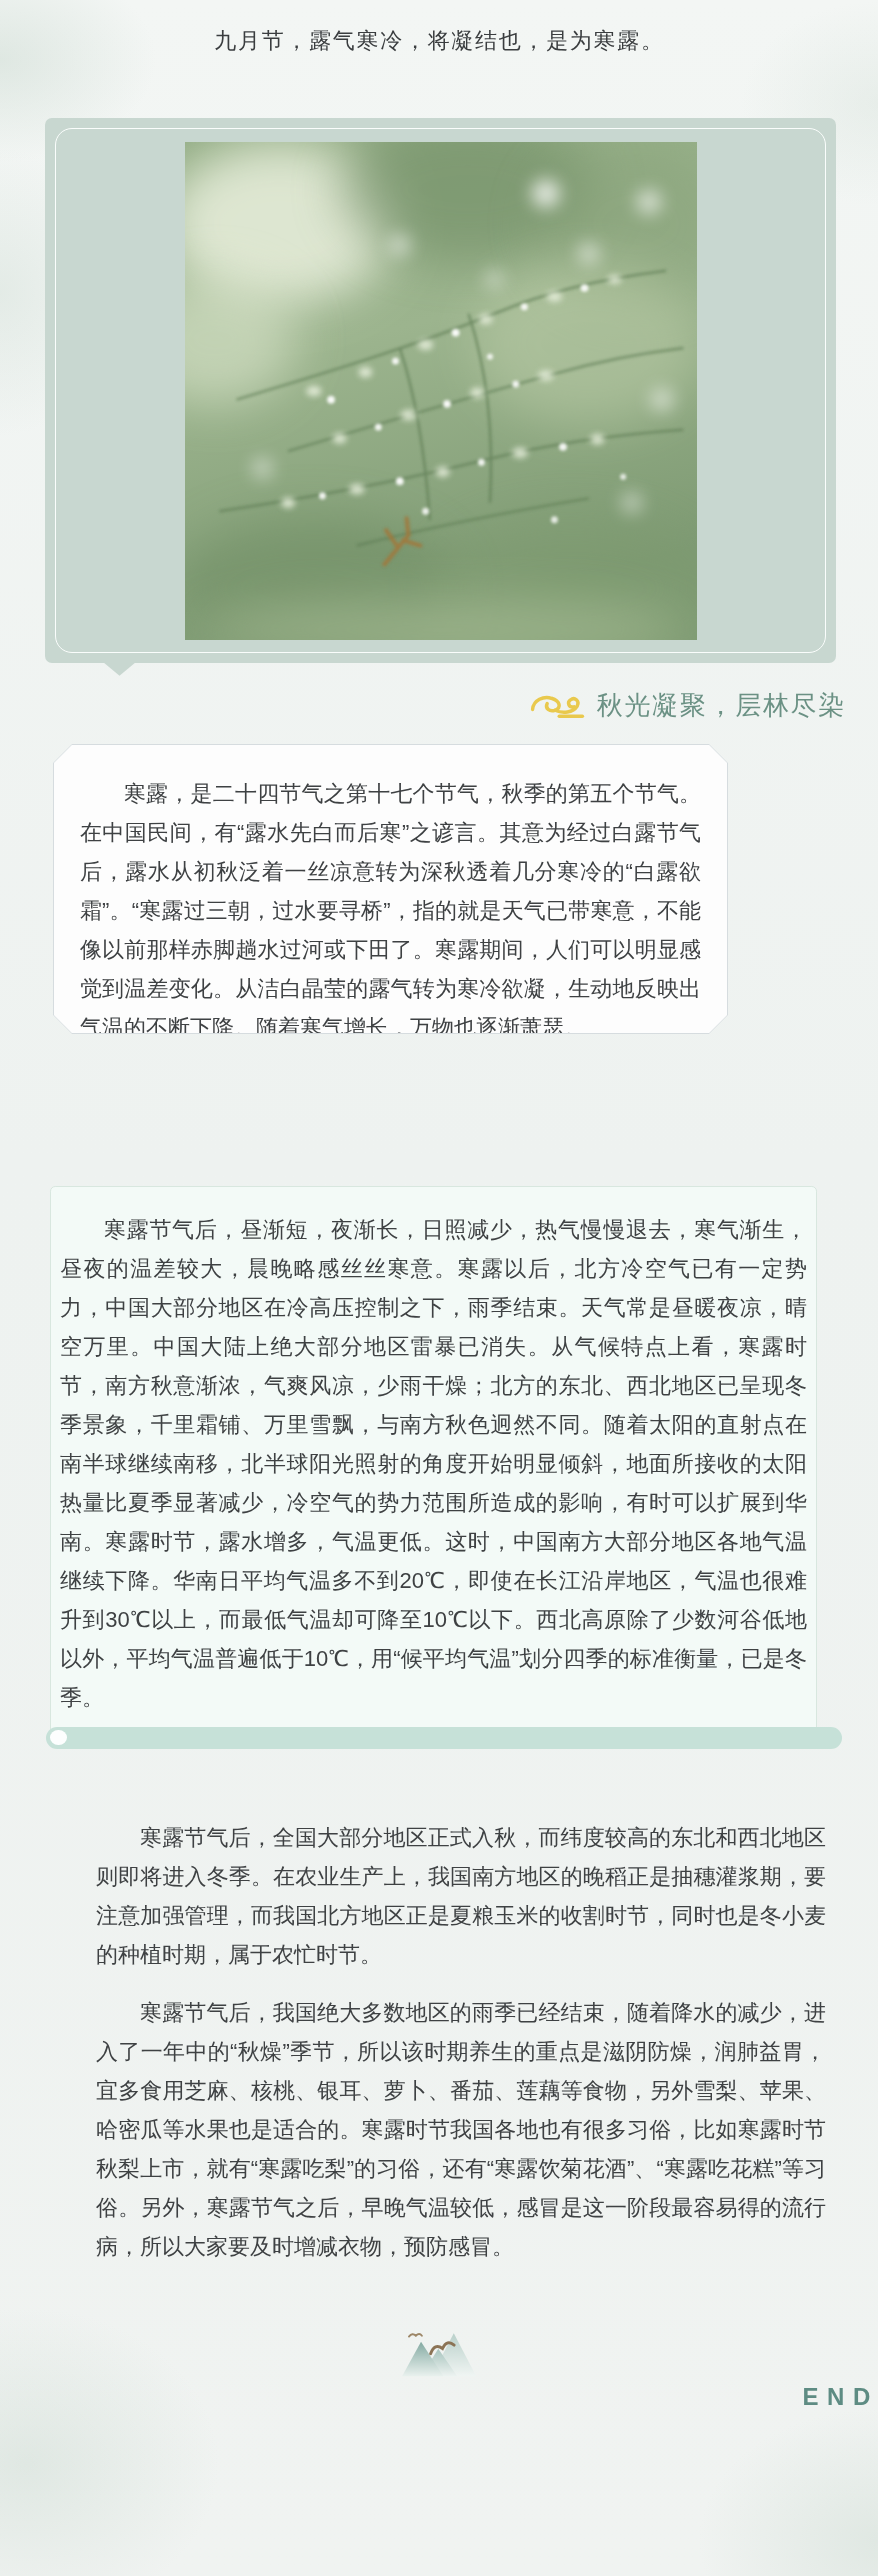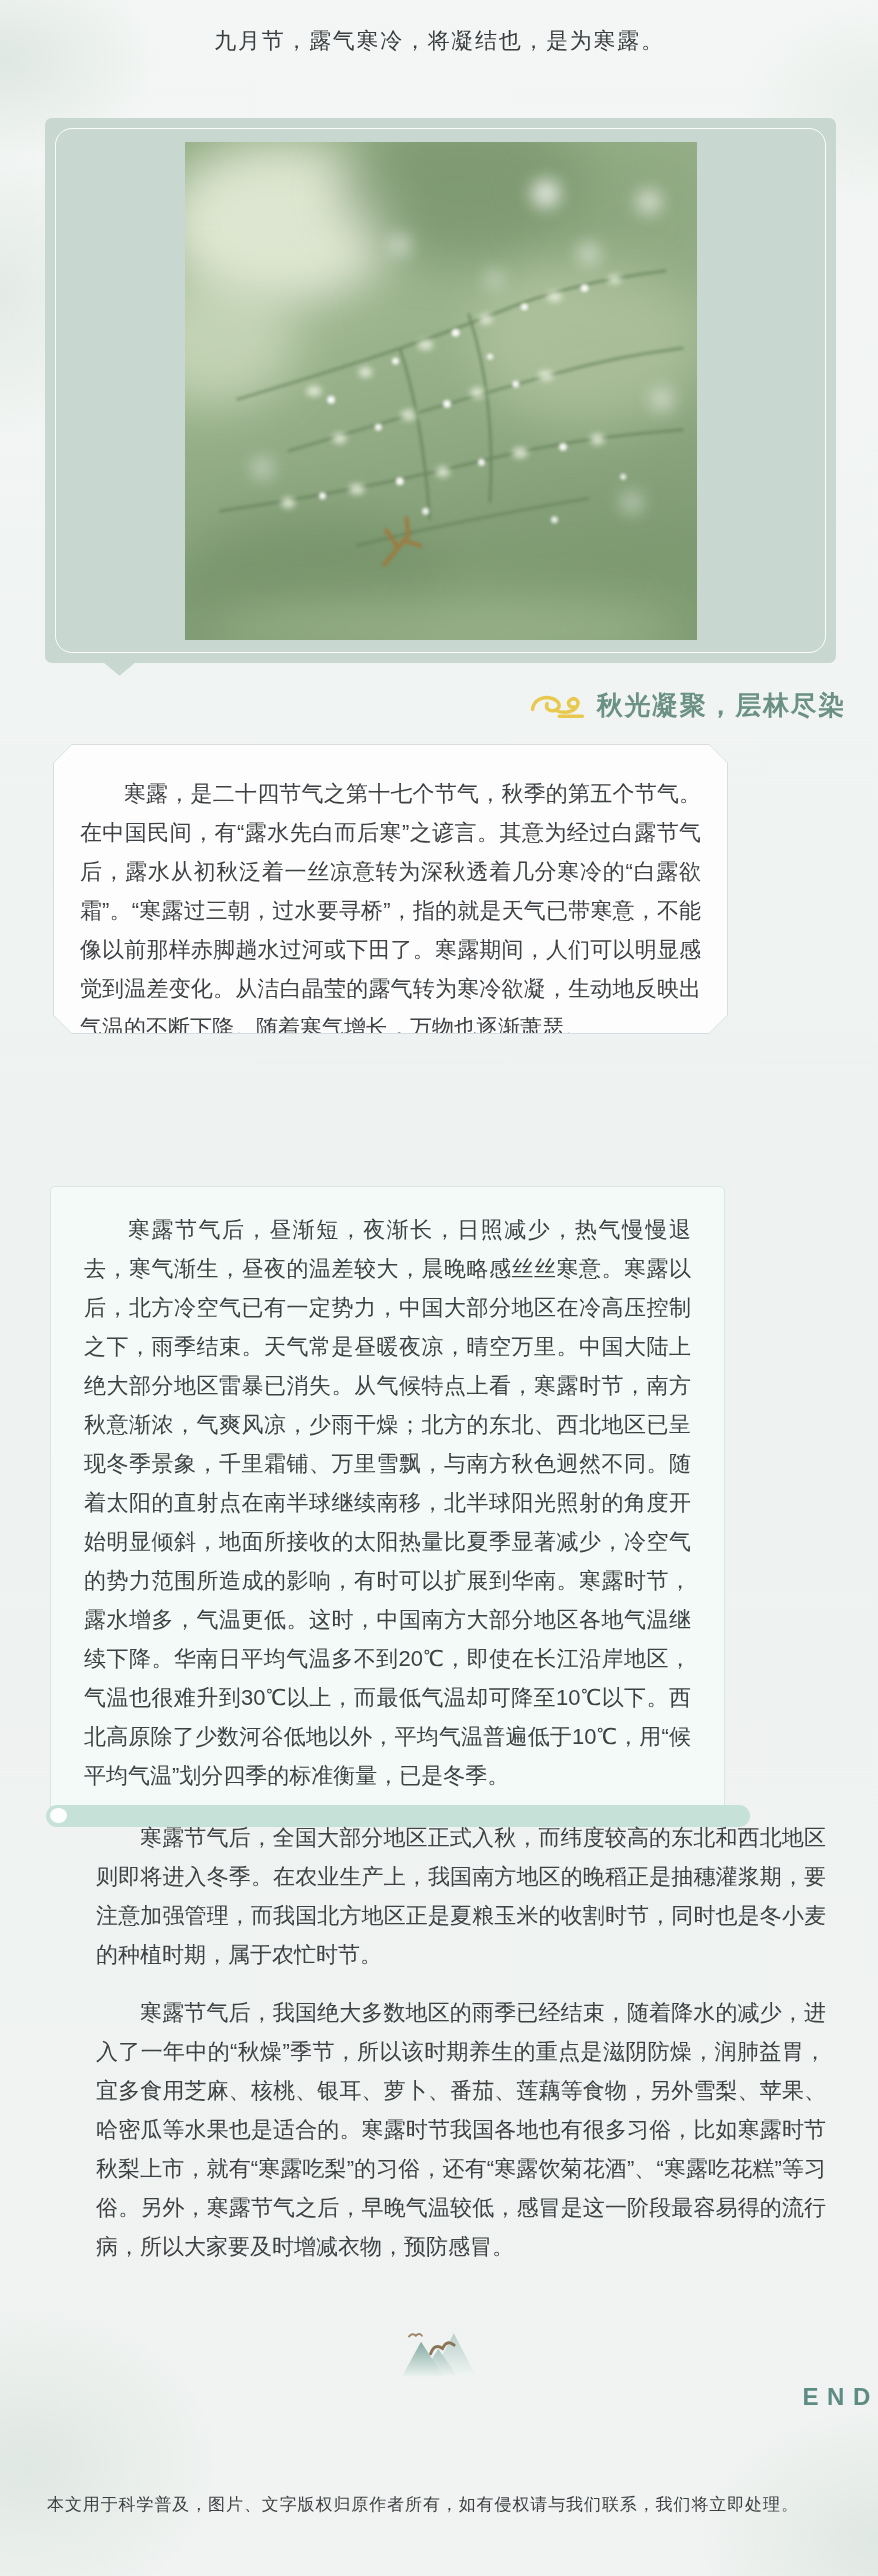--- a/index.html
+++ b/index.html
@@ -19,36 +19,36 @@
   
   .hero{position:absolute;top:118px;left:45px;width:791px;height:545px;
     background:#c8d7d0;border-radius:6.9px;}
   .hero-inner{position:absolute;top:10.3px;left:10.3px;right:10.3px;bottom:10.3px;
     border:1.7px solid rgba(253,255,254,.95);border-radius:17px;}
   .hero-photo{position:absolute;top:24px;left:50%;margin-left:-256px;width:512px;height:498px;display:block;}
   .hero-tail{position:absolute;top:662px;left:103px;width:33px;height:13.7px;background:#c8d7d0;
     clip-path:polygon(0 0,100% 0,50% 100%);}
   
   .sec-label{position:absolute;top:688px;right:33px;display:flex;align-items:center;gap:12px;}
-  .sec-label .txt{font-size:26px;font-weight:bold;color:#6b9184;letter-spacing:1.7px;}
+  .sec-label .txt{font-size:26px;font-weight:normal;color:#6b9184;letter-spacing:1.7px;}
   
   .cut-outer{position:absolute;top:744px;left:53px;width:675px;min-height:290px;
     background:#d6dcdf;
     clip-path:polygon(19px 0,calc(100% - 19px) 0,100% 19px,100% calc(100% - 19px),calc(100% - 19px) 100%,19px 100%,0 calc(100% - 19px),0 19px);}
   .cut-inner{position:absolute;inset:0.9px;background:#fdfdfd;
     clip-path:polygon(18px 0,calc(100% - 18px) 0,100% 18px,100% calc(100% - 18px),calc(100% - 18px) 100%,18px 100%,0 calc(100% - 18px),0 18px);
     box-sizing:border-box;padding:29px 26px;}
   .para{font-size:22px;line-height:39px;color:#3e4143;text-align:justify;text-indent:2em;margin:0;}
   
   .heading{position:absolute;top:1095px;left:0;right:0;text-align:center;
     font-size:29px;font-weight:bold;color:#2e3133;letter-spacing:0.9px;}
   
-  .scroll-card{position:absolute;top:1186px;left:50px;width:675px;min-height:549px;
+  .scroll-card{position:absolute;top:1186px;left:50px;width:767px;min-height:549px;
     box-sizing:border-box;background:#f3faf7;border:0.9px solid #d8e7df;border-radius:5.2px;
-    padding:23px 33px;}
+    padding:23px 9px;}
   .scroll-bar{position:absolute;left:-5.2px;right:-26px;bottom:-8.6px;height:22px;
     background:#c6e1d8;border-radius:11px;}
   .scroll-bar .cap{position:absolute;left:4.3px;top:3.4px;width:17px;height:15.5px;border-radius:50%;background:#fdfefe;}
   
   .body-sec{position:absolute;top:1818px;left:53px;width:773px;}
   .body-sec .para{margin-bottom:19px;margin-left:43px;}
   
   .end-sec{position:absolute;top:2328px;left:0;right:0;text-align:right;}
   .end-sec svg{display:block;margin:0 auto;}
   .end-label{margin-top:5.2px;font-size:24px;font-weight:bold;letter-spacing:8.6px;text-indent:8.6px;color:#5e8c83;}
@@ -208,16 +208,15 @@
       <g stroke="#8b7355" stroke-width="3.4" fill="none" stroke-linecap="round" transform="rotate(-16 46 24)">
         <path d="M32,26 q8,-11 15,-2 q8,-9 14,0"></path>
       </g>
       <g stroke="#9d8768" stroke-width="2.2" fill="none" stroke-linecap="round">
         <path d="M8,10 q4,-5 8,-1 q4,-4 7,0"></path>
       </g>
     </svg>
     <div class="end-label">END</div>
   </div>
 
-  <div class="footer">本文用于科学普及，图片、文字版权归原作者所有，如有侵权请与我们联系，我们将立即处理。</div>
 
 </div>
 
 
 </body></html>

